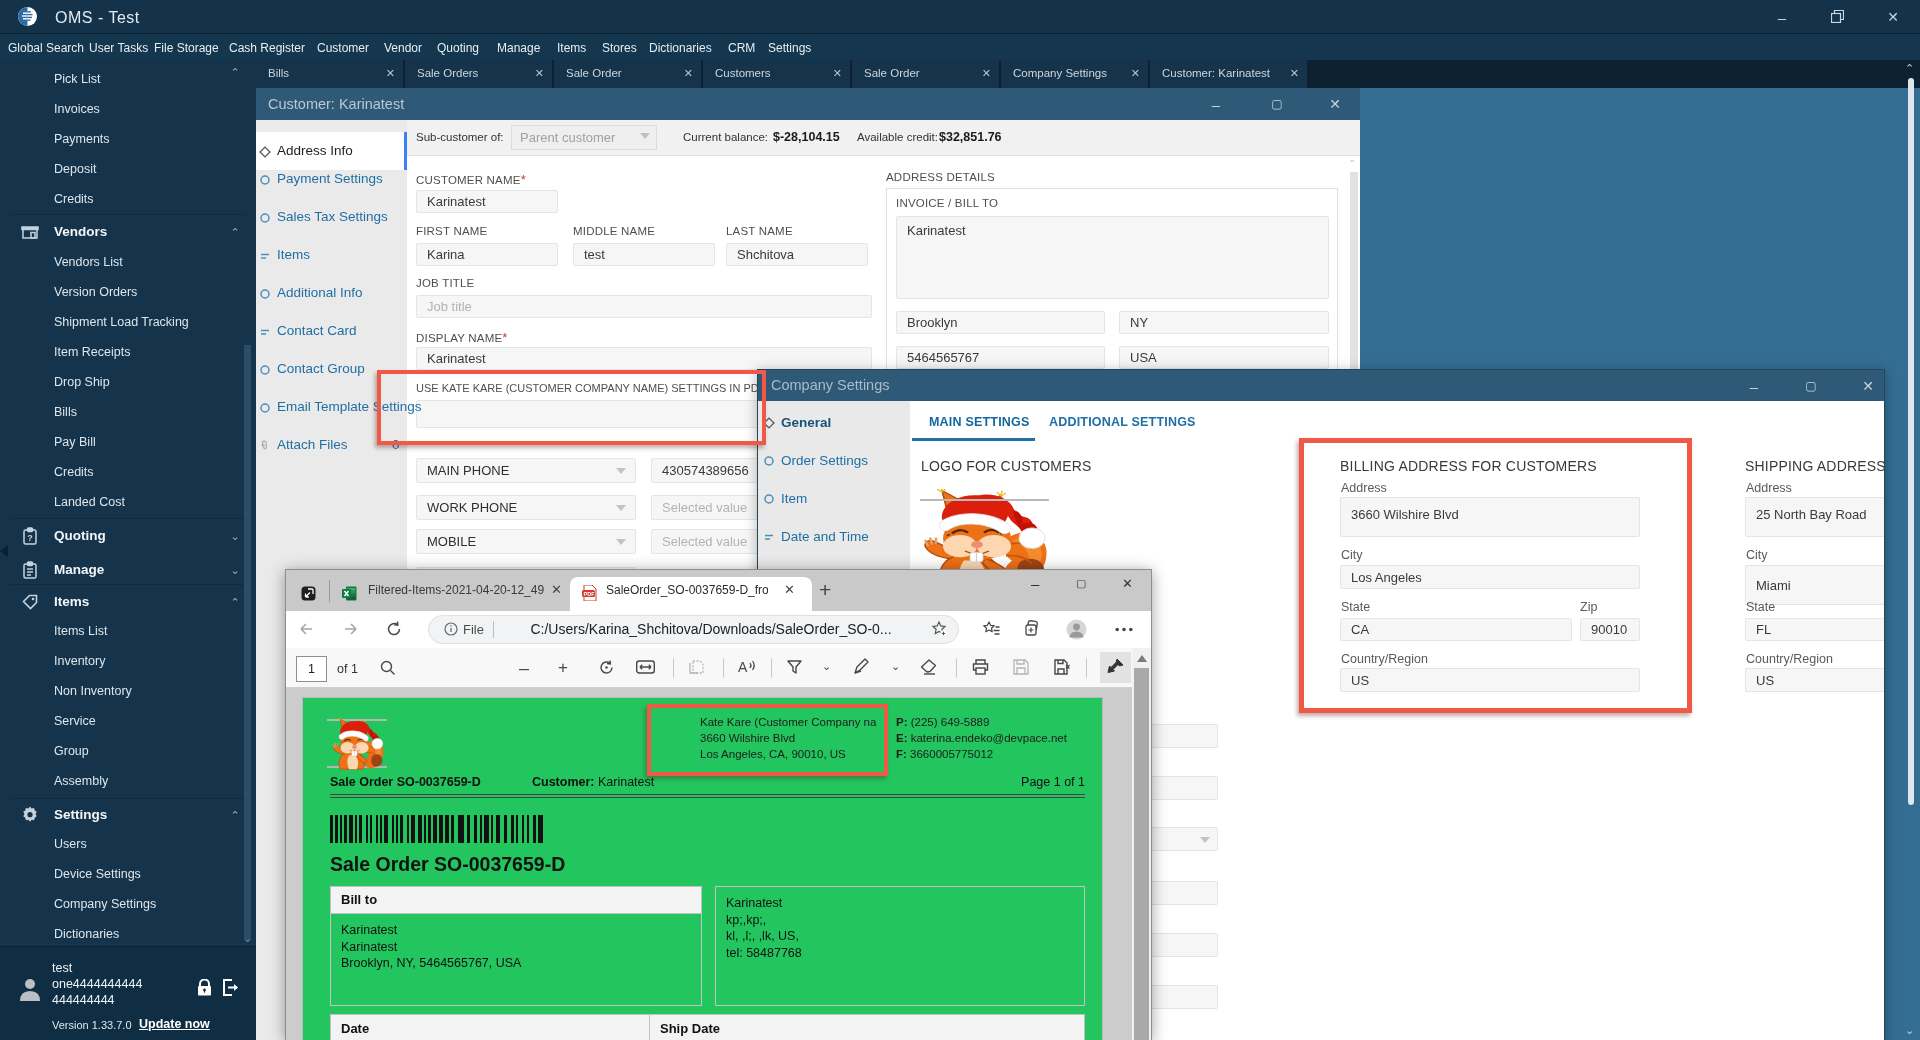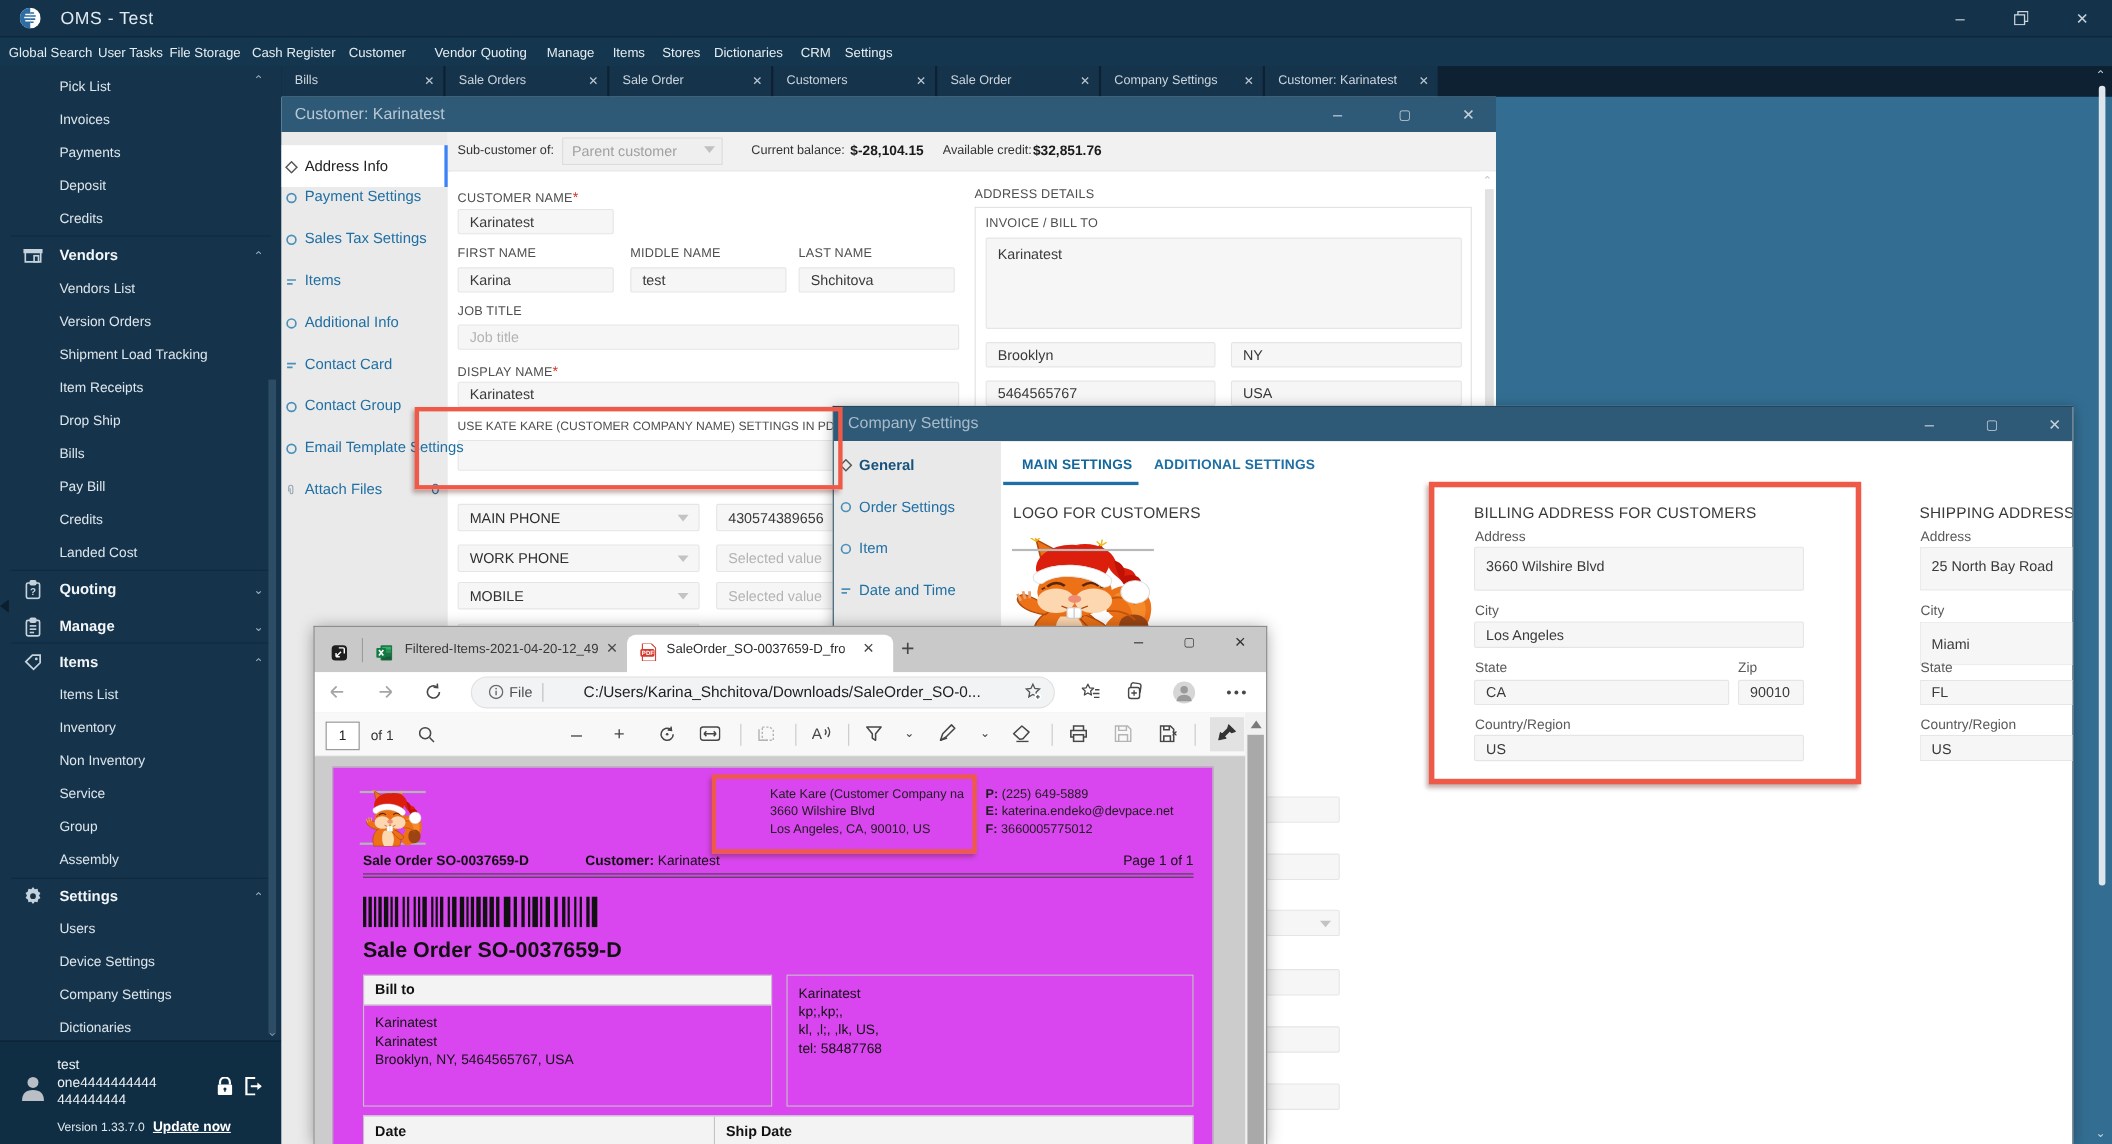--- a/index.html
+++ b/index.html
@@ -91,21 +91,21 @@
     </svg>
   <div class="abs winbtn" style="left:1883px;top:8px;width:20px;height:18px;font-size:14px;">✕</div>
 </div>
 
 <div class="abs" style="left:0;top:33px;width:1920px;height:27px;background:#14374f;border-top:1px solid #0b2438;">
   <div class="abs" style="top:7px;left:8px;font-size:12px;color:#e6edf2;">Global Search</div>
   <div class="abs" style="top:7px;left:89px;font-size:12px;color:#e6edf2;">User Tasks</div>
   <div class="abs" style="top:7px;left:154px;font-size:12px;color:#e6edf2;">File Storage</div>
   <div class="abs" style="top:7px;left:229px;font-size:12px;color:#e6edf2;">Cash Register</div>
   <div class="abs" style="top:7px;left:317px;font-size:12px;color:#e6edf2;">Customer</div>
-  <div class="abs" style="top:7px;left:384px;font-size:12px;color:#e6edf2;margin-left:11px;">Vendor</div>
+  <div class="abs" style="top:7px;left:384px;font-size:12px;color:#e6edf2;">Vendor</div>
   <div class="abs" style="top:7px;left:437px;font-size:12px;color:#e6edf2;">Quoting</div>
   <div class="abs" style="top:7px;left:497px;font-size:12px;color:#e6edf2;">Manage</div>
   <div class="abs" style="top:7px;left:557px;font-size:12px;color:#e6edf2;">Items</div>
   <div class="abs" style="top:7px;left:602px;font-size:12px;color:#e6edf2;">Stores</div>
   <div class="abs" style="top:7px;left:649px;font-size:12px;color:#e6edf2;">Dictionaries</div>
   <div class="abs" style="top:7px;left:728px;font-size:12px;color:#e6edf2;">CRM</div>
   <div class="abs" style="top:7px;left:768px;font-size:12px;color:#e6edf2;">Settings</div>
 </div>
 
 <div class="abs" style="left:256px;top:60px;width:1664px;height:28px;background:#0d2133;" id="tabbar">
@@ -603,21 +603,21 @@
         <path d="M12 6 l3.5 3.5 M15.5 6 L12 9.5" stroke-width="1.2"></path>
       </g>
     </svg>
   <div class="esep" style="left:800px;"></div>
   <div class="abs" style="left:814px;top:82px;width:31px;height:31px;background:#e2e2e2;"></div>
   <svg class="abs" style="left:821px;top:88px" width="17" height="17" viewBox="0 0 17 17">
       <path d="M10 1 L16 7 L12.5 8 L9 4.5 Z M9 4.5 L4 9.5 L2.5 8 L1 14.5 L7.5 13 L6 11.5 L11 6.5" fill="#333" stroke="#333" stroke-width="1" stroke-linejoin="round"></path>
     </svg>
 
   <div class="abs" style="left:0;top:118px;width:846px;height:353px;background:#ccc;"></div>
-  <div class="abs" style="left:16px;top:127px;width:801px;height:344px;background:#d946ef;border:1px solid #b9b9b9;border-bottom:none;">
+  <div class="abs" style="left:16px;top:127px;width:801px;height:344px;background:#22c55e;border:1px solid #b9b9b9;border-bottom:none;">
 
     <div class="abs" style="left:24px;top:21px;width:60px;height:1.5px;background:#b5b5b5;"></div>
     <div class="abs" style="left:24px;top:68px;width:60px;height:1.5px;background:#b5b5b5;"></div>
     <svg class="abs" style="left:28px;top:20px" width="53" height="52" viewBox="0 0 128 126" preserveAspectRatio="none">
         <use href="#squirrel"></use>
       </svg>
 
     <div class="pdftxt" style="left:397px;top:16px;">Kate Kare (Customer Company na<br>3660 Wilshire Blvd<br>Los Angeles, CA, 90010, US</div>
     <div class="pdftxt" style="left:593px;top:16px;"><b>P:</b> (225) 649-5889<br><b>E:</b> katerina.endeko@devpace.net<br><b>F:</b> 3660005775012</div>
 

